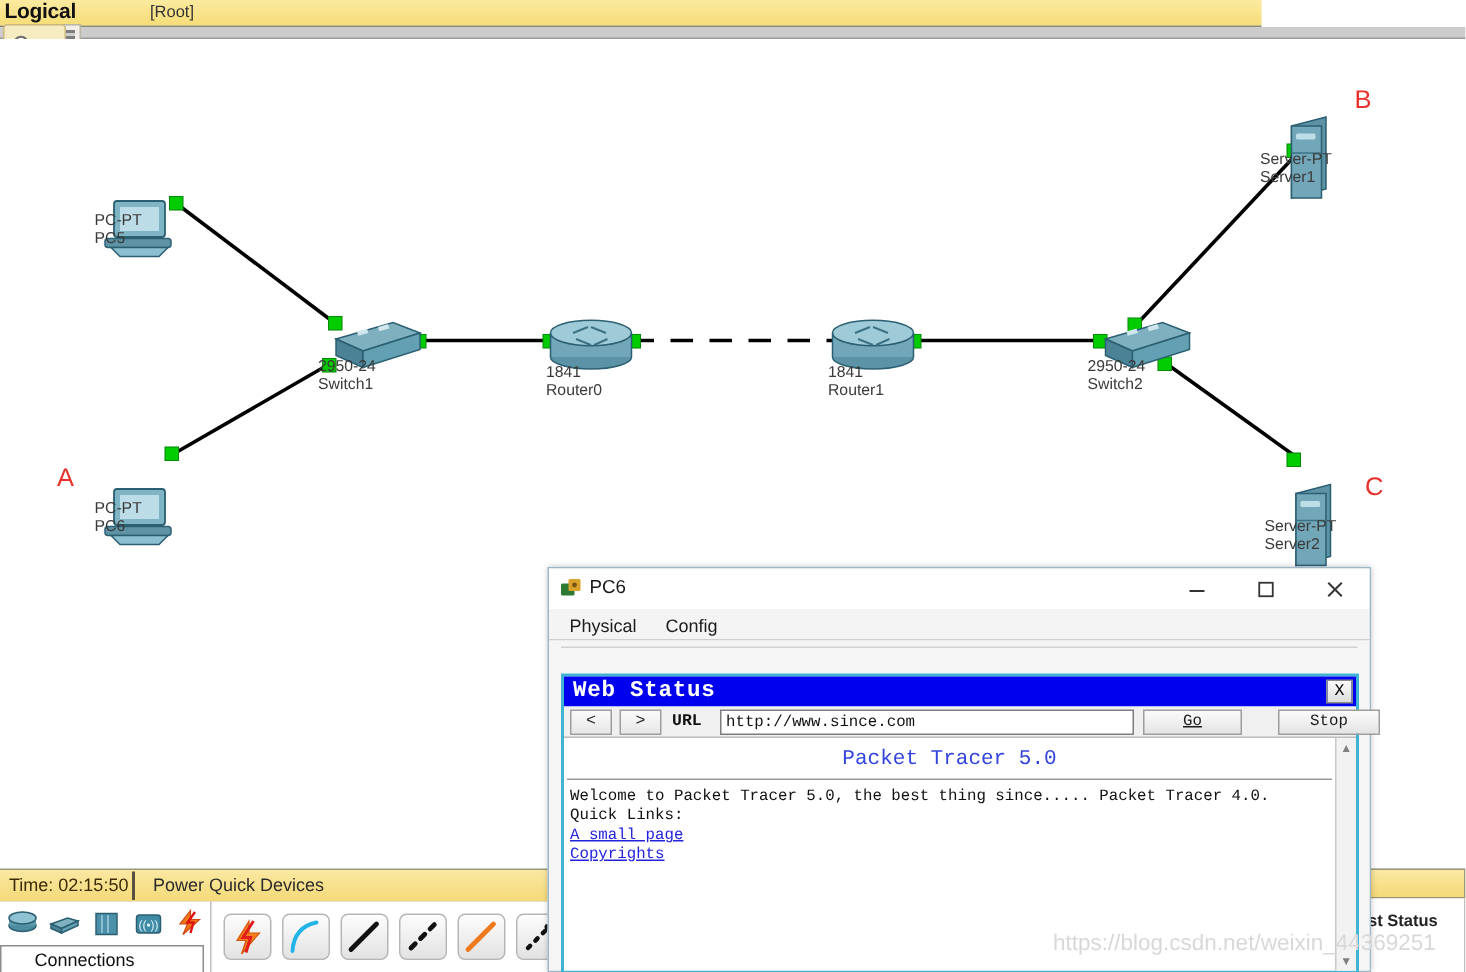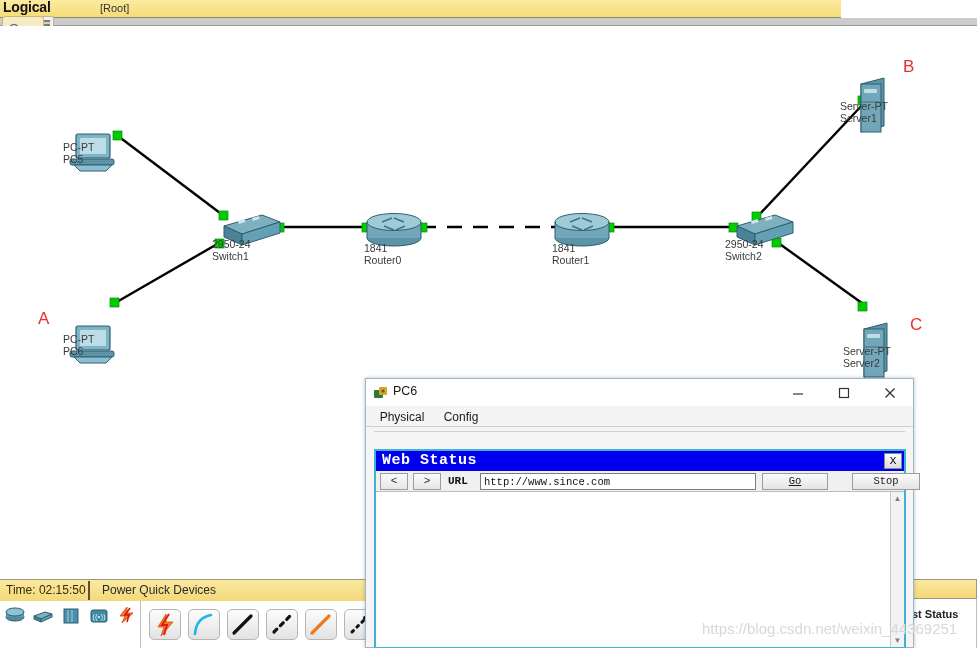--- a/index.html
+++ b/index.html
@@ -531,20 +531,23 @@
       </svg>
     </span>
     <span class="g">
       <svg width="22" height="20" viewBox="0 0 22 20">
         <path d="M11 2 L4 11 L9 11 L6 18 L17 8 L11 8 Z" fill="#f07a1a" stroke="#d0450a" stroke-width="0.8"></path>
         <path d="M14 3 L9 10 L13 10 L11 17" fill="none" stroke="#e01010" stroke-width="1.6"></path>
       </svg>
     </span>
   </div>
 
+  <div class="connections-box">
+    <span>Connections</span>
+  </div>
 
   <div class="cable-strip">
     <div class="cable-btn" style="left:8px;">
       <svg width="30" height="29" viewBox="0 0 30 29">
         <path d="M16 4 L8 17 L14 17 L11 26 L23 12 L16 12 Z" fill="#f2801c" stroke="#d3540a" stroke-width="0.8"></path>
         <path d="M19 4 L12 15 L17 15 L14 25" fill="none" stroke="#e21b1b" stroke-width="2"></path>
       </svg>
     </div>
     <div class="cable-btn" style="left:47px;">
       <svg width="30" height="29" viewBox="0 0 30 29">
@@ -630,20 +633,28 @@
 
     <div class="wb-toolbar">
       <span class="nb" style="left:4px;">&lt;</span>
       <span class="nb" style="left:37px;">&gt;</span>
       <span class="urllab">URL</span>
       <span class="urlbox">http://www.since.com</span>
       <span class="gobtn" style="left:386px;width:66px;text-decoration:underline;">Go</span>
       <span class="gobtn" style="left:456px;width:68px;margin-left:20px;">Stop</span>
     </div>
 
+    <div class="wb-page">
+      <div class="pg-h1">Packet Tracer 5.0</div>
+      <div class="pg-hr"></div>
+      <div class="pg-text" style="top:33px;">Welcome to Packet Tracer 5.0, the best thing since..... Packet Tracer 4.0.</div>
+      <div class="pg-text" style="top:46px;">Quick Links:</div>
+      <div class="pg-link" style="top:59px;">A small page</div>
+      <div class="pg-link" style="top:72px;">Copyrights</div>
+    </div>
 
     <div class="wb-scroll">
       <span class="arw">▲</span>
       <span class="arw dn">▼</span>
     </div>
   </div>
 </div>
 
 <div class="watermark">https://blog.csdn.net/weixin_44369251</div>
 

